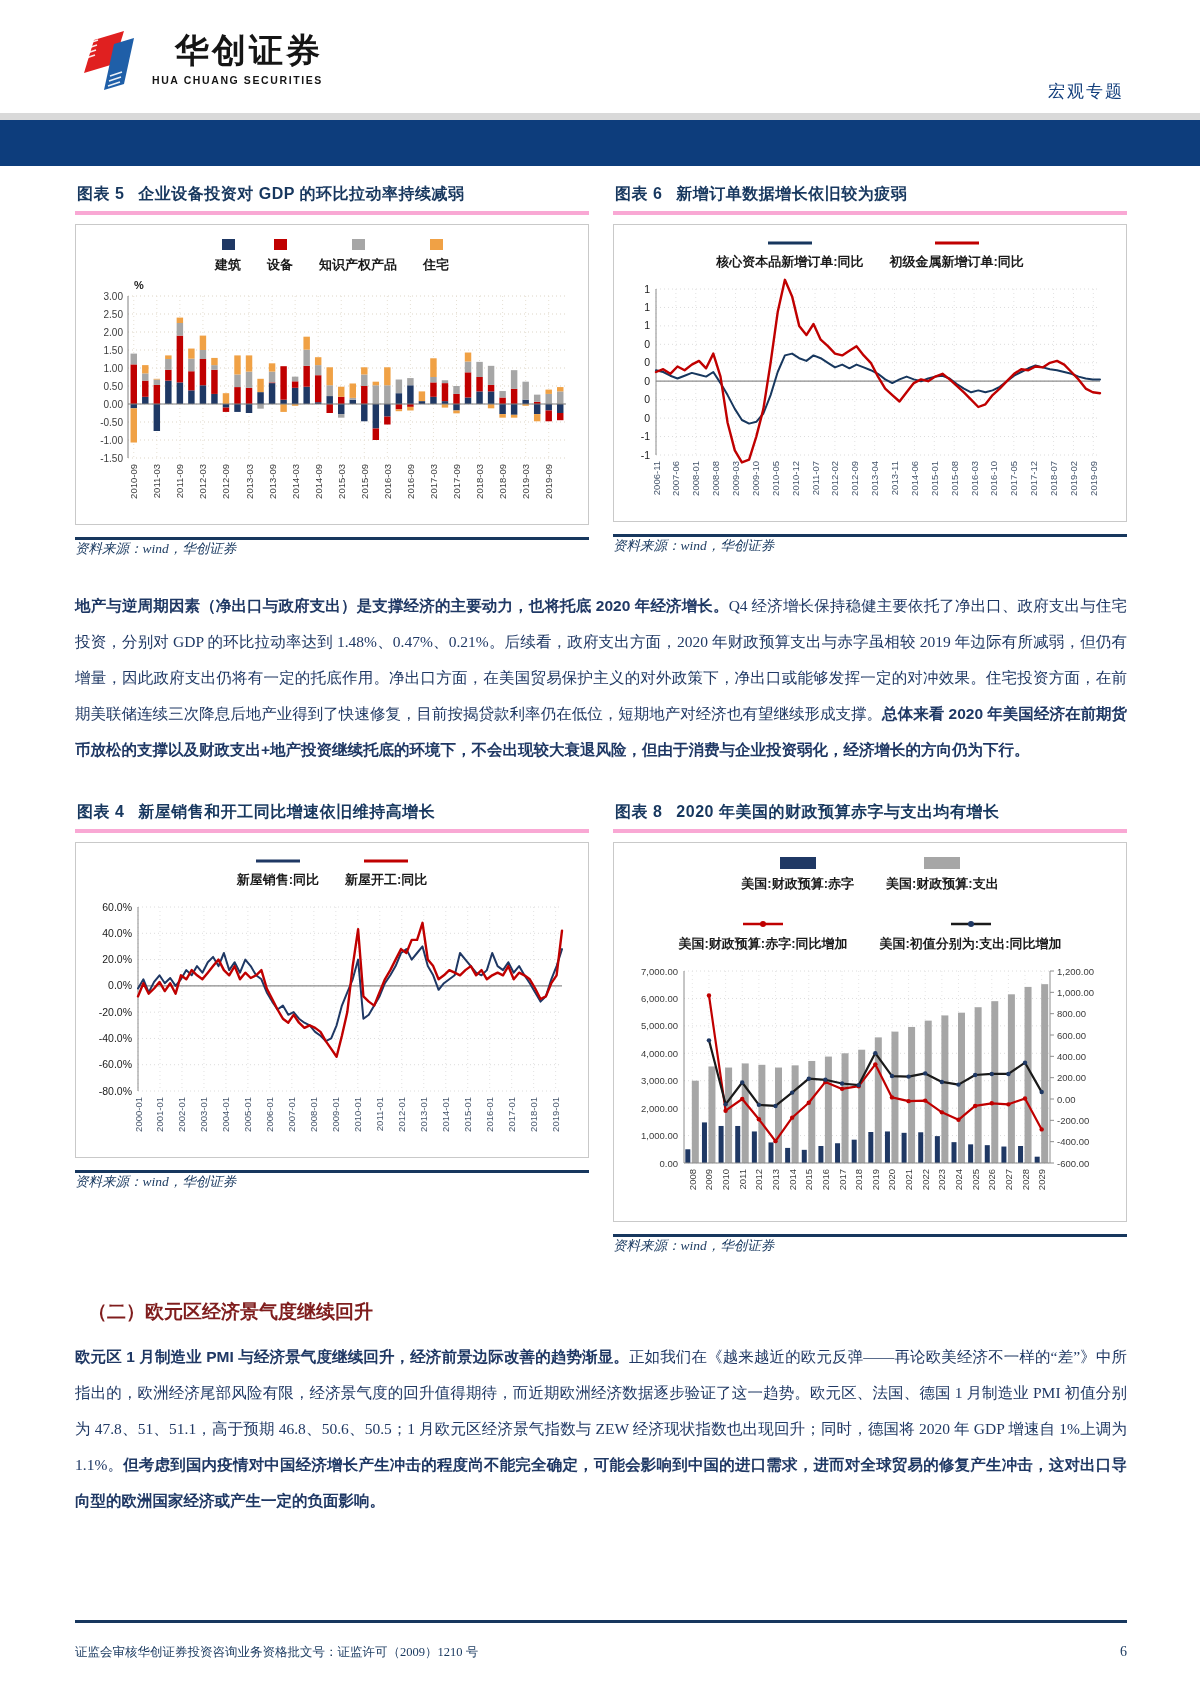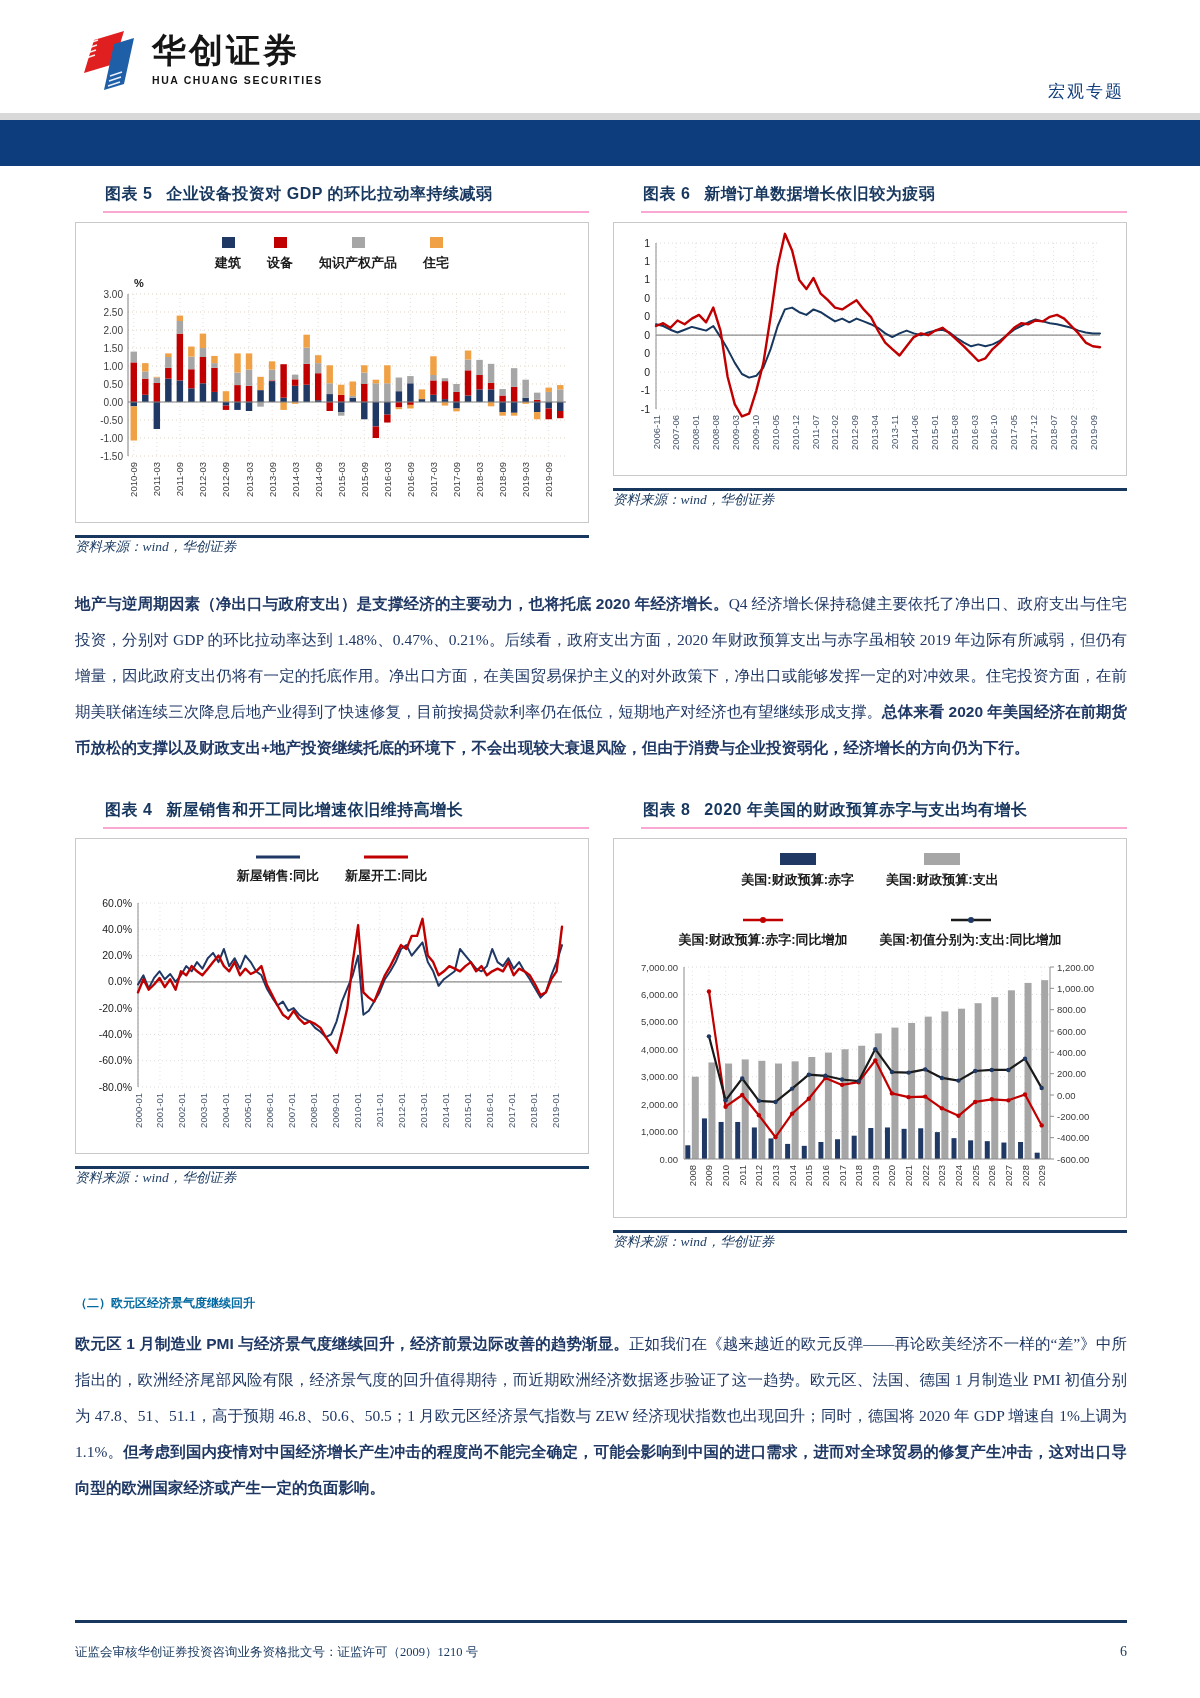--- a/index.html
+++ b/index.html
@@ -1,48 +1,48 @@
 <!DOCTYPE html>
 <html><head>
 <meta charset="utf-8">
 <style>
   html,body{margin:0;padding:0;background:#fff;}
   .page{position:relative;width:1200px;height:1698px;background:#fff;overflow:hidden;
         font-family:"Liberation Serif","DejaVu Serif",serif;color:#1F3864;}
   
   .logo-wrap{position:absolute;left:78px;top:28px;display:flex;align-items:flex-start;}
   .logo-glyph{width:64px;height:66px;}
-  .brand-txt{margin-left:10px;}
+  .brand-txt{margin-left:10px;text-align:right;}
   .brand-cn{font-family:"Liberation Sans","DejaVu Sans",sans-serif;font-weight:700;font-size:34px;
             color:#151515;letter-spacing:3px;line-height:44px;}
   .brand-en{font-family:"Liberation Sans","DejaVu Sans",sans-serif;font-weight:700;font-size:10.5px;
             color:#151515;letter-spacing:1.6px;margin-top:2px;}
   .topic{position:absolute;right:76px;top:80px;font-family:"Liberation Sans",sans-serif;
          font-weight:400;font-size:17px;color:#123E7C;letter-spacing:2px;}
   .strip-gray{position:absolute;left:0;top:113px;width:1200px;height:7px;background:#D9D9D9;}
   .strip-navy{position:absolute;left:0;top:120px;width:1200px;height:46px;background:#0D3D7C;}
   
   .content{position:absolute;left:75px;top:182px;width:1052px;}
   .figrow{display:flex;justify-content:space-between;}
   .figcol{width:514px;}
   .figtitle{font-family:"Liberation Sans","DejaVu Sans",sans-serif;font-weight:700;font-size:16px;
-            color:#17375E;padding:2px 0 6px 2px;border-bottom:2px solid #f9a8d4;letter-spacing:.5px;margin-left:28px;}
+            color:#17375E;padding:2px 0 6px 2px;border-bottom:4px solid #f9a8d4;letter-spacing:.5px;}
   .figtitle .flabel{margin-right:14px;}
   .panel{margin-top:9px;border:1.5px solid #C9C9C9;background:#fff;padding:4px 6px 2px 6px;}
   .legend{display:flex;justify-content:center;gap:26px;margin:10px 0 2px 0;flex-wrap:wrap;
           font-family:"Liberation Sans",sans-serif;font-size:13px;font-weight:700;color:#1a1a1a;}
   .legend .lg-row{display:flex;justify-content:center;gap:32px;width:100%;}
   .lg-item{display:inline-flex;align-items:center;gap:6px;flex-direction:column;}
   .source{margin-top:12px;border-top:3px solid #17375E;font-style:italic;
           font-size:13.5px;color:#17375E;}
   .para{margin:30px 0 0 0;font-size:15.5px;line-height:36px;text-align:justify;color:#1F3864;}
   .para .b{font-weight:700;font-family:"Liberation Sans","DejaVu Sans",sans-serif;}
   .row2{margin-top:32px;}
-  .h2{margin:44px 0 6px 0;font-family:"Liberation Sans",sans-serif;font-weight:700;
-      font-size:12px;color:#0369a1;}
+  .h2{margin:44px 0 6px 13px;font-family:"Liberation Sans",sans-serif;font-weight:700;
+      font-size:19px;color:#7f1d1d;}
   
   .footer{position:absolute;left:75px;top:1620px;width:1052px;border-top:3px solid #17375E;
           padding-top:21px;display:flex;justify-content:space-between;align-items:flex-start;}
   .foot-lic{font-size:12.5px;color:#17375E;}
   .foot-page{font-size:14px;color:#17375E;}
   svg text{font-family:"Liberation Sans","DejaVu Sans",sans-serif;}
 </style>
 </head>
 <body>
 
@@ -313,20 +313,34 @@
               <text x="470.2105263157895" y="188" font-size="9.5" fill="#3b3b3b" text-anchor="end" transform="rotate(-90 470.2105263157895 188)">2019-09</text>
             </svg>
         </div>
         <div class="source">资料来源：wind，华创证券</div>
       </div>
       <div class="figcol">
         <div class="figtitle">
           <span class="flabel">图表 6</span><span>新增订单数据增长依旧较为疲弱</span>
         </div>
         <div class="panel">
+          <div class="legend">
+              <span class="lg-item">
+                <svg width="44" height="8">
+                  <line x1="0" y1="4" x2="44" y2="4" stroke="#17375E" stroke-width="3"></line>
+                </svg>
+                <span>核心资本品新增订单:同比</span>
+              </span>
+              <span class="lg-item">
+                <svg width="44" height="8">
+                  <line x1="0" y1="4" x2="44" y2="4" stroke="#C00000" stroke-width="3"></line>
+                </svg>
+                <span>初级金属新增订单:同比</span>
+              </span>
+            </div>
           <svg width="492" height="242">
               <line x1="36" y1="16" x2="480" y2="16" stroke="#dcdcdc" stroke-width="1" stroke-dasharray="1 3"></line>
               <text x="30" y="19.5" font-size="10.5" fill="#1a1a1a" text-anchor="end">1</text>
               <line x1="36" y1="34.44444444444444" x2="480" y2="34.44444444444444" stroke="#dcdcdc" stroke-width="1" stroke-dasharray="1 3"></line>
               <text x="30" y="37.94444444444444" font-size="10.5" fill="#1a1a1a" text-anchor="end">1</text>
               <line x1="36" y1="52.88888888888889" x2="480" y2="52.88888888888889" stroke="#dcdcdc" stroke-width="1" stroke-dasharray="1 3"></line>
               <text x="30" y="56.38888888888889" font-size="10.5" fill="#1a1a1a" text-anchor="end">1</text>
               <line x1="36" y1="71.33333333333333" x2="480" y2="71.33333333333333" stroke="#dcdcdc" stroke-width="1" stroke-dasharray="1 3"></line>
               <text x="30" y="74.83333333333333" font-size="10.5" fill="#1a1a1a" text-anchor="end">0</text>
               <line x1="36" y1="89.77777777777779" x2="480" y2="89.77777777777779" stroke="#dcdcdc" stroke-width="1" stroke-dasharray="1 3"></line>

